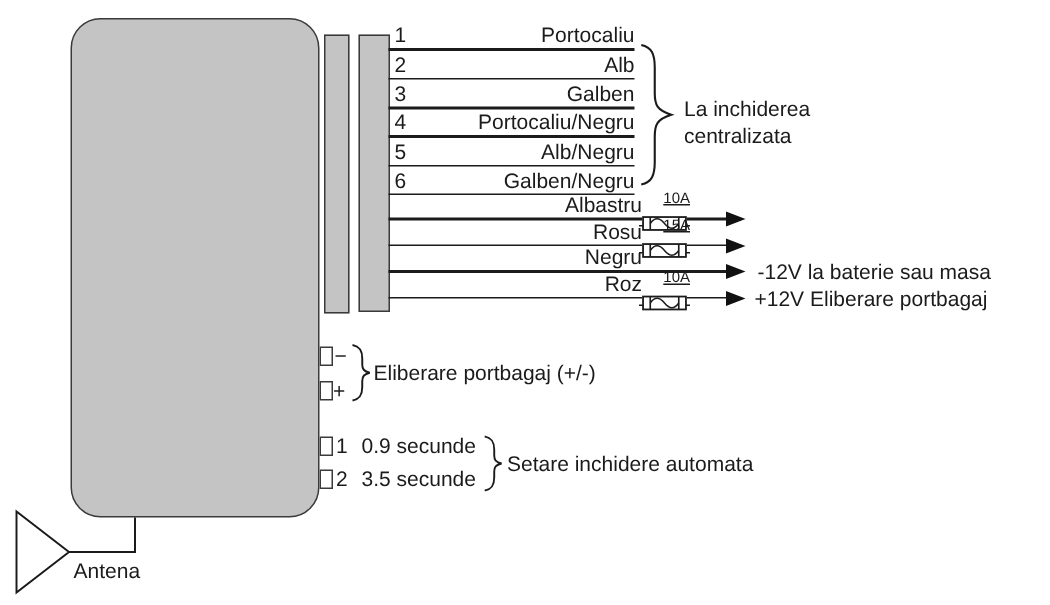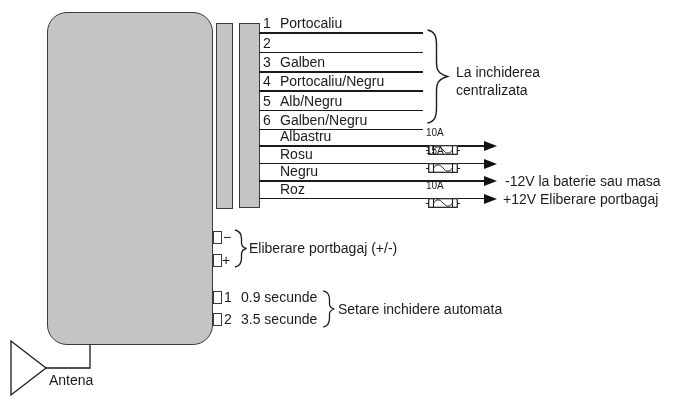--- a/index.html
+++ b/index.html
@@ -3,25 +3,25 @@
 <meta charset="utf-8">
 <style>
   html,body{margin:0;padding:0;background:#fff;}
   .canvas{position:relative;width:700px;height:403px;background:#ffffff;
           font-family:"Liberation Sans",sans-serif;color:#1b1b1b;overflow:hidden;}
   .unit{position:absolute;left:47px;top:12px;width:166px;height:333px;
         background:#c4c4c4;border:1.5px solid #3a3a3a;border-radius:20px;box-sizing:border-box;}
   .strip{position:absolute;background:#c4c4c4;border:1.2px solid #3a3a3a;box-sizing:border-box;}
   .ln{position:absolute;height:1.5px;background:#1b1b1b;}
   .num{position:absolute;font-size:14px;line-height:17px;}
-  .lbl{position:absolute;font-size:14px;line-height:17px;text-align:left;white-space:nowrap;}
+  .lbl{position:absolute;font-size:14px;line-height:17px;text-align:right;white-space:nowrap;}
   .out{position:absolute;font-size:14px;line-height:16px;white-space:nowrap;}
   .cap{position:absolute;font-size:14px;line-height:17px;white-space:nowrap;}
-  .fl{position:absolute;width:34px;text-align:left;font-size:10px;line-height:11px;
-      border-bottom:1.3px solid #1b1b1b;padding-bottom:12px;}
+  .fl{position:absolute;width:34px;text-align:right;font-size:10px;line-height:11px;
+      border-bottom:1.3px solid #1b1b1b;padding-bottom:12px;text-decoration:underline;}
   .fuse{position:absolute;width:30px;height:10px;}
   .arrow{position:absolute;width:0;height:0;border-top:5px solid transparent;
          border-bottom:5px solid transparent;border-left:13px solid #111;}
   .pin{position:absolute;width:9px;height:13px;background:#fff;border:1.4px solid #3a3a3a;box-sizing:border-box;}
   .ptxt{position:absolute;font-size:14px;line-height:17px;}
   svg{position:absolute;overflow:visible;}
 </style>
 </head>
 <body>
 
@@ -30,20 +30,21 @@
   <div class="unit"></div>
   <div class="strip" style="left:216px;top:23px;width:17px;height:186px"></div>
   <div class="strip" style="left:239px;top:23px;width:21px;height:185px"></div>
 
   <div class="ln" style="left:259px;top:32px;width:164px"></div>
   <div class="num" style="left:263px;top:15px">1</div>
   <div class="lbl" style="left:280px;top:15px;width:143px">Portocaliu</div>
 
   <div class="ln" style="left:259px;top:51.5px;width:164px"></div>
   <div class="num" style="left:263px;top:34.5px">2</div>
+  <div class="lbl" style="left:280px;top:34.5px;width:143px">Alb</div>
 
   <div class="ln" style="left:259px;top:71px;width:164px"></div>
   <div class="num" style="left:263px;top:54px">3</div>
   <div class="lbl" style="left:280px;top:54px;width:143px">Galben</div>
 
   <div class="ln" style="left:259px;top:90px;width:164px"></div>
   <div class="num" style="left:263px;top:73px">4</div>
   <div class="lbl" style="left:280px;top:73px;width:143px">Portocaliu/Negru</div>
 
   <div class="ln" style="left:259px;top:109.5px;width:164px"></div>

